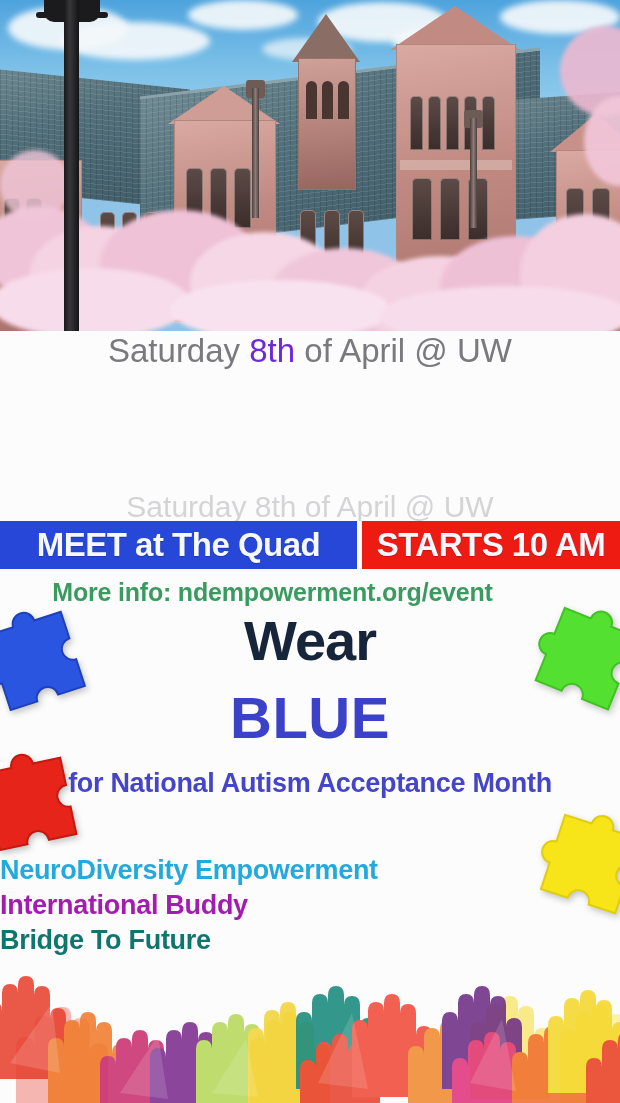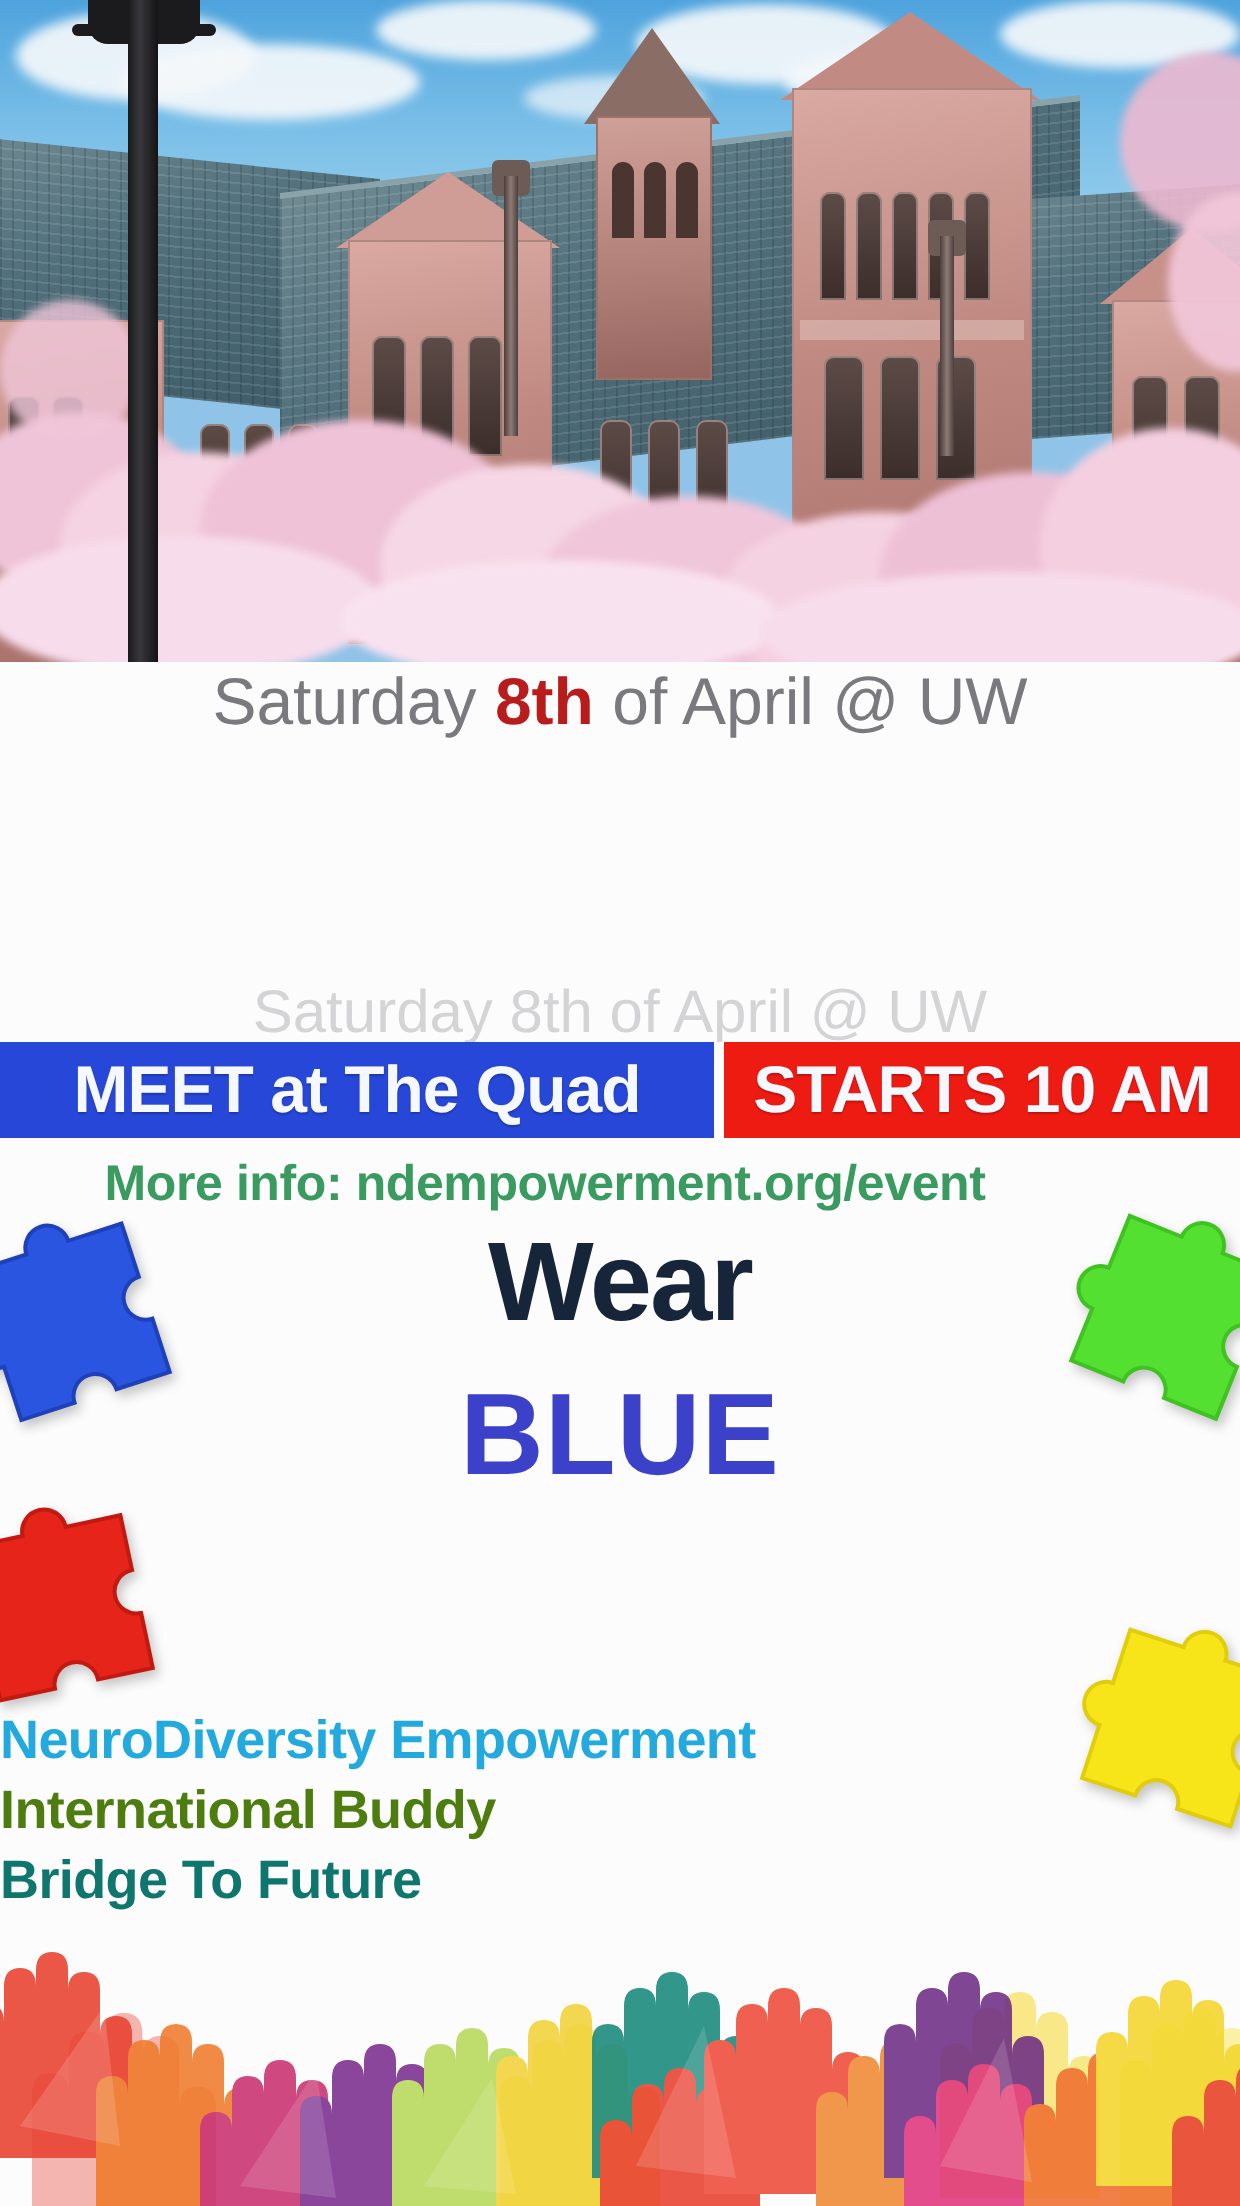--- a/index.html
+++ b/index.html
@@ -217,22 +217,22 @@
   .h3 {
     text-align: center;
     font-size: 33px;
     font-weight: 400;
     color: #79797e;
     margin: 2px 0 0 0;
     line-height: 1.1;
     white-space: nowrap;
   }
   .h3 .strong {
-    color: #b91c1c;
-    font-weight: 700;
+    color: #6d28d9;
+    font-weight: 400;
   }
 
   
   .ghost {
     position:absolute;
     left: 0; top: 490px; width: 620px;
     text-align:center;
     font-size: 30px;
     color: rgba(120,120,125,.30);
     white-space: nowrap;
@@ -501,23 +501,24 @@
     <div class="banner-gap"></div>
     <div class="banner-red">
       <span class="banner-text">STARTS 10 AM</span>
     </div>
   </div>
 
   <div class="moreinfo">More info: ndempowerment.org/event</div>
 
   <div class="wear">Wear</div>
   <div class="blue-word">BLUE</div>
+  <div class="month-line">for National Autism Acceptance Month</div>
 
   <div class="host host-0" style="color:#22a9de;">NeuroDiversity Empowerment</div>
-  <div class="host host-1" style="color:#4d7c0f;">International Buddy</div>
+  <div class="host host-1" style="color:#a21caf;">International Buddy</div>
   <div class="host host-2" style="color:#0f766e;">Bridge To Future</div>
 
   <div class="hands">
     <svg width="620" height="160" viewBox="0 0 620 160">
       <defs>
         <g id="hand">
           <path d="M0 120 V52 q0-9 8-9 t8 9 V78 V34 q0-9 8-9 t8 9 V76 V26 q0-9 8-9 t8 9 V76 V36 q0-9 8-9 t8 9 V86 V58 q0-9 8-9 t8 9 V120 Z"></path>
         </g>
       </defs>
 

